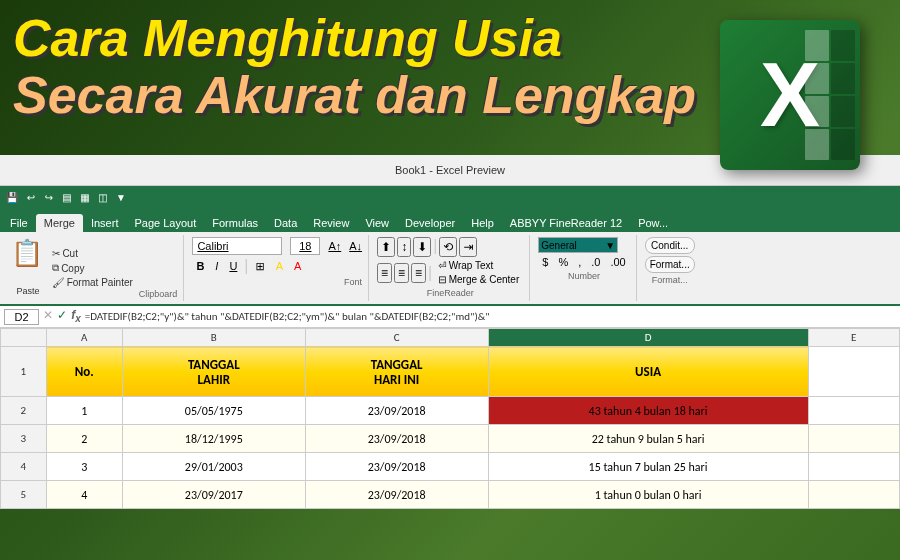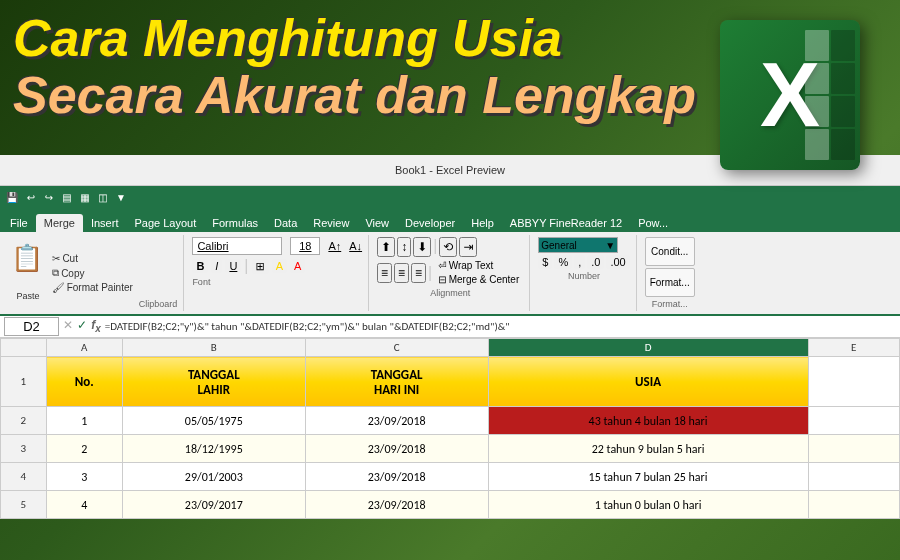--- a/index.html
+++ b/index.html
@@ -197,24 +197,24 @@
       background: white;
       height: 22px;
       display: flex;
       align-items: center;
       border-bottom: 1px solid #ccc;
       padding: 0 4px;
       gap: 4px;
       font-size: 11px;
     }
     .cell-ref {
-      width: 55px;
+      width: 35px;
       border: 1px solid #aaa;
       padding: 1px 4px;
-      font-size: 13px;
+      font-size: 11px;
       text-align: center;
     }
     .formula-icons {
       display: flex;
       gap: 4px;
       color: #666;
       font-size: 12px;
     }
     .formula-text {
       flex: 1;
@@ -349,24 +349,24 @@
     .wm-btn {
       font-size: 10px;
       padding: 1px 4px;
       cursor: pointer;
       white-space: nowrap;
       display: flex;
       align-items: center;
       gap: 2px;
     }
     .cond-btn {
-      padding: 8px 4px;
+      padding: 2px 4px;
       cursor: pointer;
       border: 1px solid #bbb;
-      border-radius: 2px;
+      border-radius: 8px;
       font-size: 10px;
       background: #f8f8f8;
     }
   </style>
 </head>
 <body>
 
 <div class="bg"></div>
 
 <div class="title-area">
@@ -454,21 +454,21 @@
       </div>
       <div style="display:flex; gap:3px; align-items:center;">
         <button class="font-btn" style="font-weight:bold;">B</button>
         <button class="font-btn" style="font-style:italic;">I</button>
         <button class="font-btn" style="text-decoration:underline;">U</button>
         <span style="color:#ccc;">|</span>
         <button class="font-btn">⊞</button>
         <button class="font-btn" style="color:#FFD700;">A</button>
         <button class="font-btn" style="color:#f00;">A</button>
       </div>
-      <div style="font-size:9px; color:#666; text-align:left;">Font</div>
+      <div style="font-size:9px; color:#666; text-align:right;">Font</div>
     </div>
 
     <div style="display:flex; flex-direction:column; padding:2px 6px; border-right:1px solid #ccc; gap:2px;">
       <div style="display:flex; gap:2px;">
         <button class="align-btn">⬆</button>
         <button class="align-btn">↕</button>
         <button class="align-btn">⬇</button>
         <span style="color:#ccc;">|</span>
         <button class="align-btn">⟲</button>
         <button class="align-btn">⇥</button>
@@ -482,21 +482,21 @@
           <div class="wm-btn">
             <span>⏎</span>
             <span>Wrap Text</span>
           </div>
           <div class="wm-btn">
             <span>⊟</span>
             <span>Merge &amp; Center</span>
           </div>
         </div>
       </div>
-      <div style="font-size:9px; color:#666; text-align:center;">Alignment</div>
+      <div style="font-size:9px; color:#666; text-align:center;">FineReader</div>
     </div>
 
     <div style="display:flex; flex-direction:column; padding:2px 6px; border-right:1px solid #ccc; gap:2px; min-width:90px;">
       <div class="number-box">
         <span style="font-size:10px;">General</span>
         <span>▼</span>
       </div>
       <div style="display:flex; gap:2px; font-size:11px;">
         <button class="font-btn">$</button>
         <button class="font-btn">%</button>

